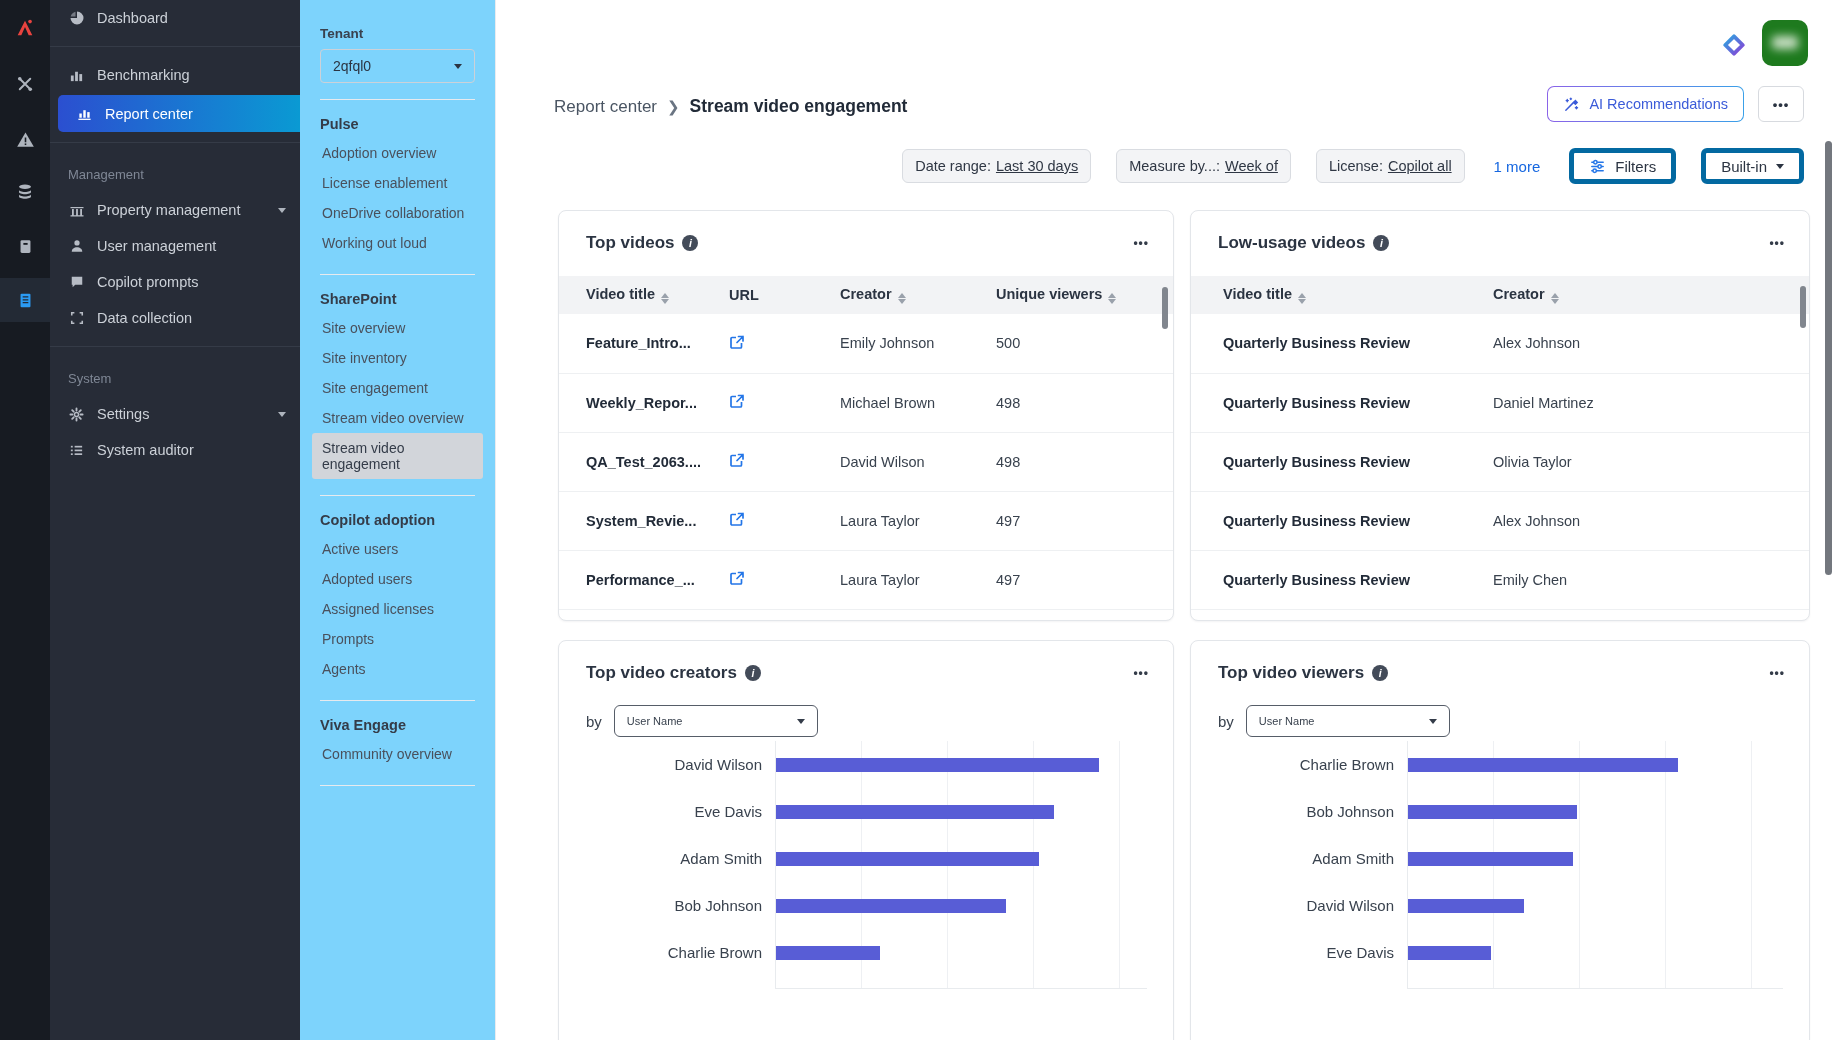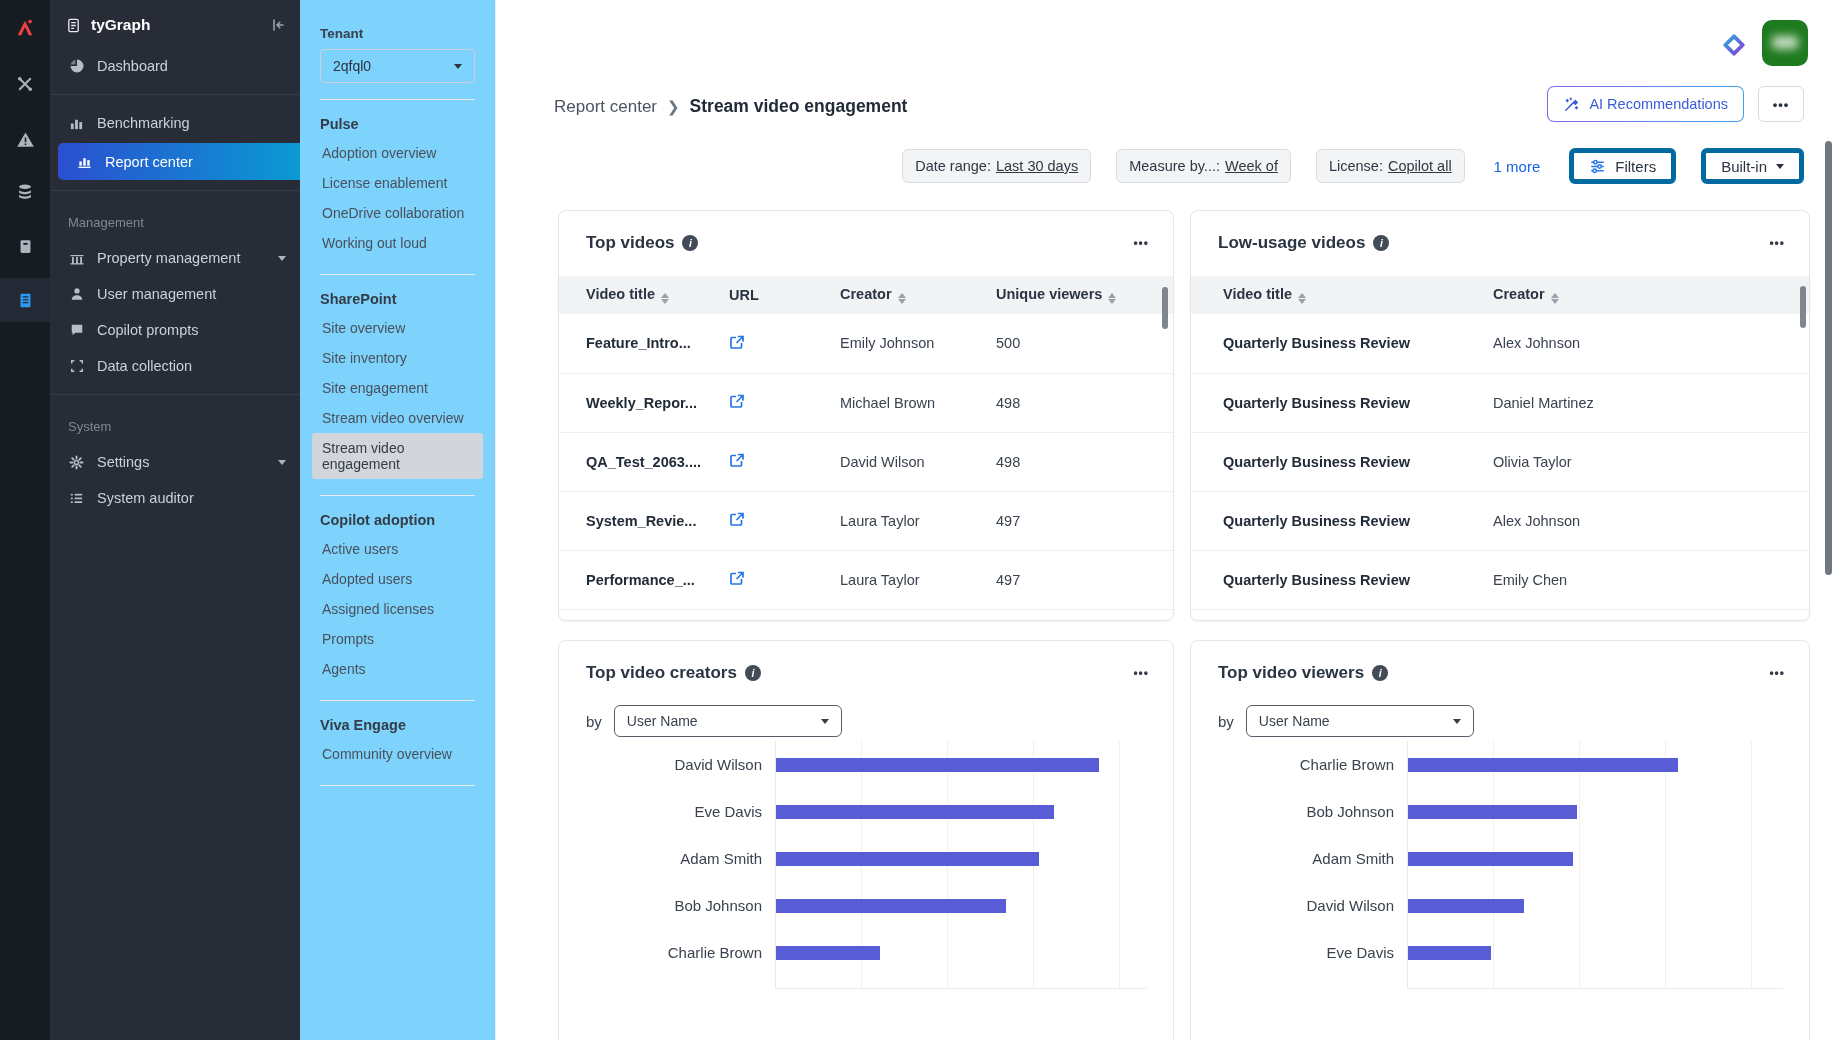--- a/index.html
+++ b/index.html
@@ -95,22 +95,22 @@
   .sort i { width:0; height:0; border-left:4px solid transparent; border-right:4px solid transparent; }
   .sort .up { border-bottom:5px solid #9aa1ab; }
   .sort .dn { border-top:5px solid #9aa1ab; }
   .ext-link { color:#2476e8; cursor:pointer; display:inline-flex; }
 
   .vbar { position:absolute; width:6px; border-radius:3px; background:#81868e; }
 
   
   .by-row { display:flex; align-items:center; gap:12px; margin:22px 24px 0 27px; }
   .by-lbl { font-size:15px; color:#39424e; }
-  .by-select { width:228px; height:32px; border:1px solid #565d68; border-radius:6px; display:flex;
-    align-items:center; padding:0 12px; font-size:14px; color:#39424e; cursor:pointer; }
+  .by-select { width:204px; height:32px; border:1px solid #565d68; border-radius:6px; display:flex;
+    align-items:center; padding:0 12px; font-size:11px; color:#39424e; cursor:pointer; }
   .by-select .grow { flex:1; }
   .by-select .caret-down { border-top-color:#343c49; }
   .chart { display:flex; margin:4px 26px 0 24px; }
   .ch-labels { width:192px; }
   .ch-labels div { height:47px; display:flex; align-items:center; justify-content:flex-end;
     padding-right:13px; font-size:15px; color:#39424e; }
   .ch-plot { flex:1; position:relative; border-left:1px solid #e8ebee; border-bottom:1px solid #e8ebee;
     padding-bottom:12px;
     background:repeating-linear-gradient(to right, transparent 0 85px, #eef0f3 85px 86px); }
   .ch-row { height:47px; position:relative; }
@@ -158,34 +158,20 @@
   </div>
   <div class="ric active" style="top:278px;">
     <svg width="17" height="17" viewBox="0 0 24 24" fill="currentColor">
         <rect x="5" y="2.5" width="14" height="19" rx="1.5"></rect>
         <path d="M8 7h8M8 11h8M8 15h8" stroke="#232a35" stroke-width="1.8"></path>
       </svg>
   </div>
 </div>
 
 <div class="nav">
-  <div class="nav-head">
-    <span style="display:flex;">
-      <svg width="15" height="15" viewBox="0 0 16 16" fill="none" stroke="#e8ecf1" stroke-width="1.4">
-          <rect x="3" y="1.5" width="10" height="13" rx="1.5"></rect>
-          <path d="M5.5 5h5M5.5 8h5M5.5 11h3"></path>
-        </svg>
-    </span>
-    <span class="ttl">tyGraph</span>
-    <span class="clp">
-      <svg width="16" height="16" viewBox="0 0 16 16" fill="none" stroke="currentColor" stroke-width="1.6" stroke-linecap="round">
-          <path d="M4 3v10M13 8H7M9.8 5.2 7 8l2.8 2.8"></path>
-        </svg>
-    </span>
-  </div>
   <div id="nav-body">
       <div class="nav-item">
         <span class="nicon">
           <svg width="16" height="16" viewBox="0 0 16 16">
             <path d="M8 1.5A6.5 6.5 0 1 1 1.5 8H8z" fill="currentColor"></path>
             <path d="M6.5 1.7A6.5 6.5 0 0 0 1.7 6.5h4.8z" fill="currentColor" opacity=".55"></path>
           </svg>
         </span>
         <span>Dashboard</span>
         <span class="grow"></span>

